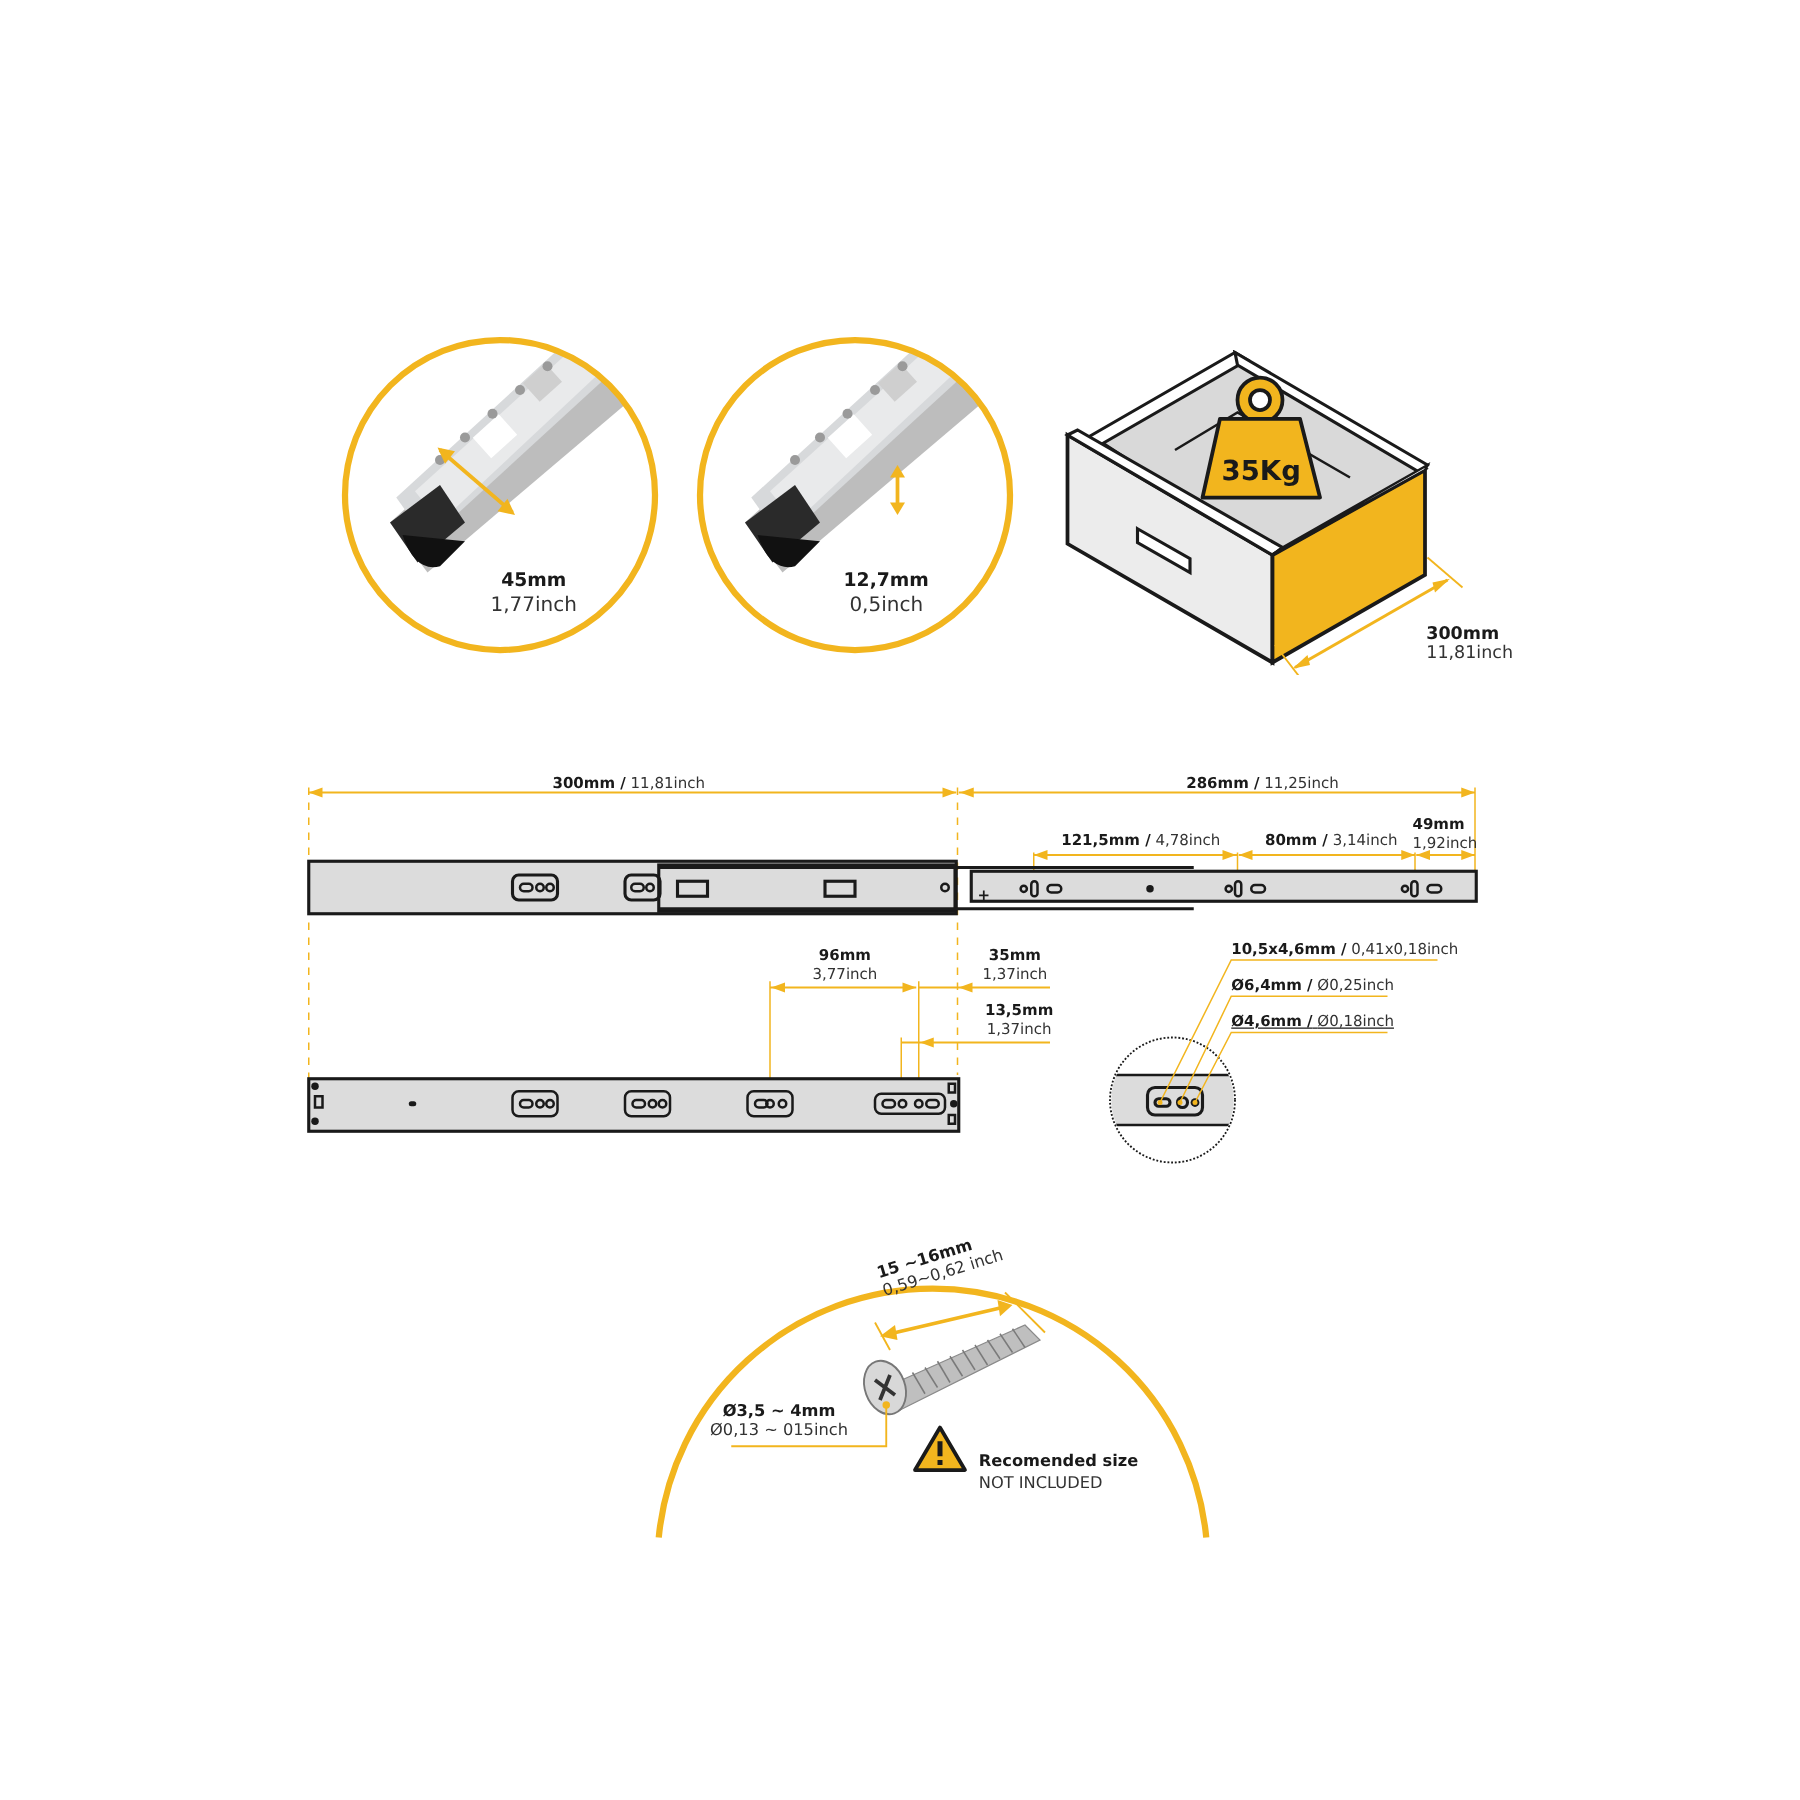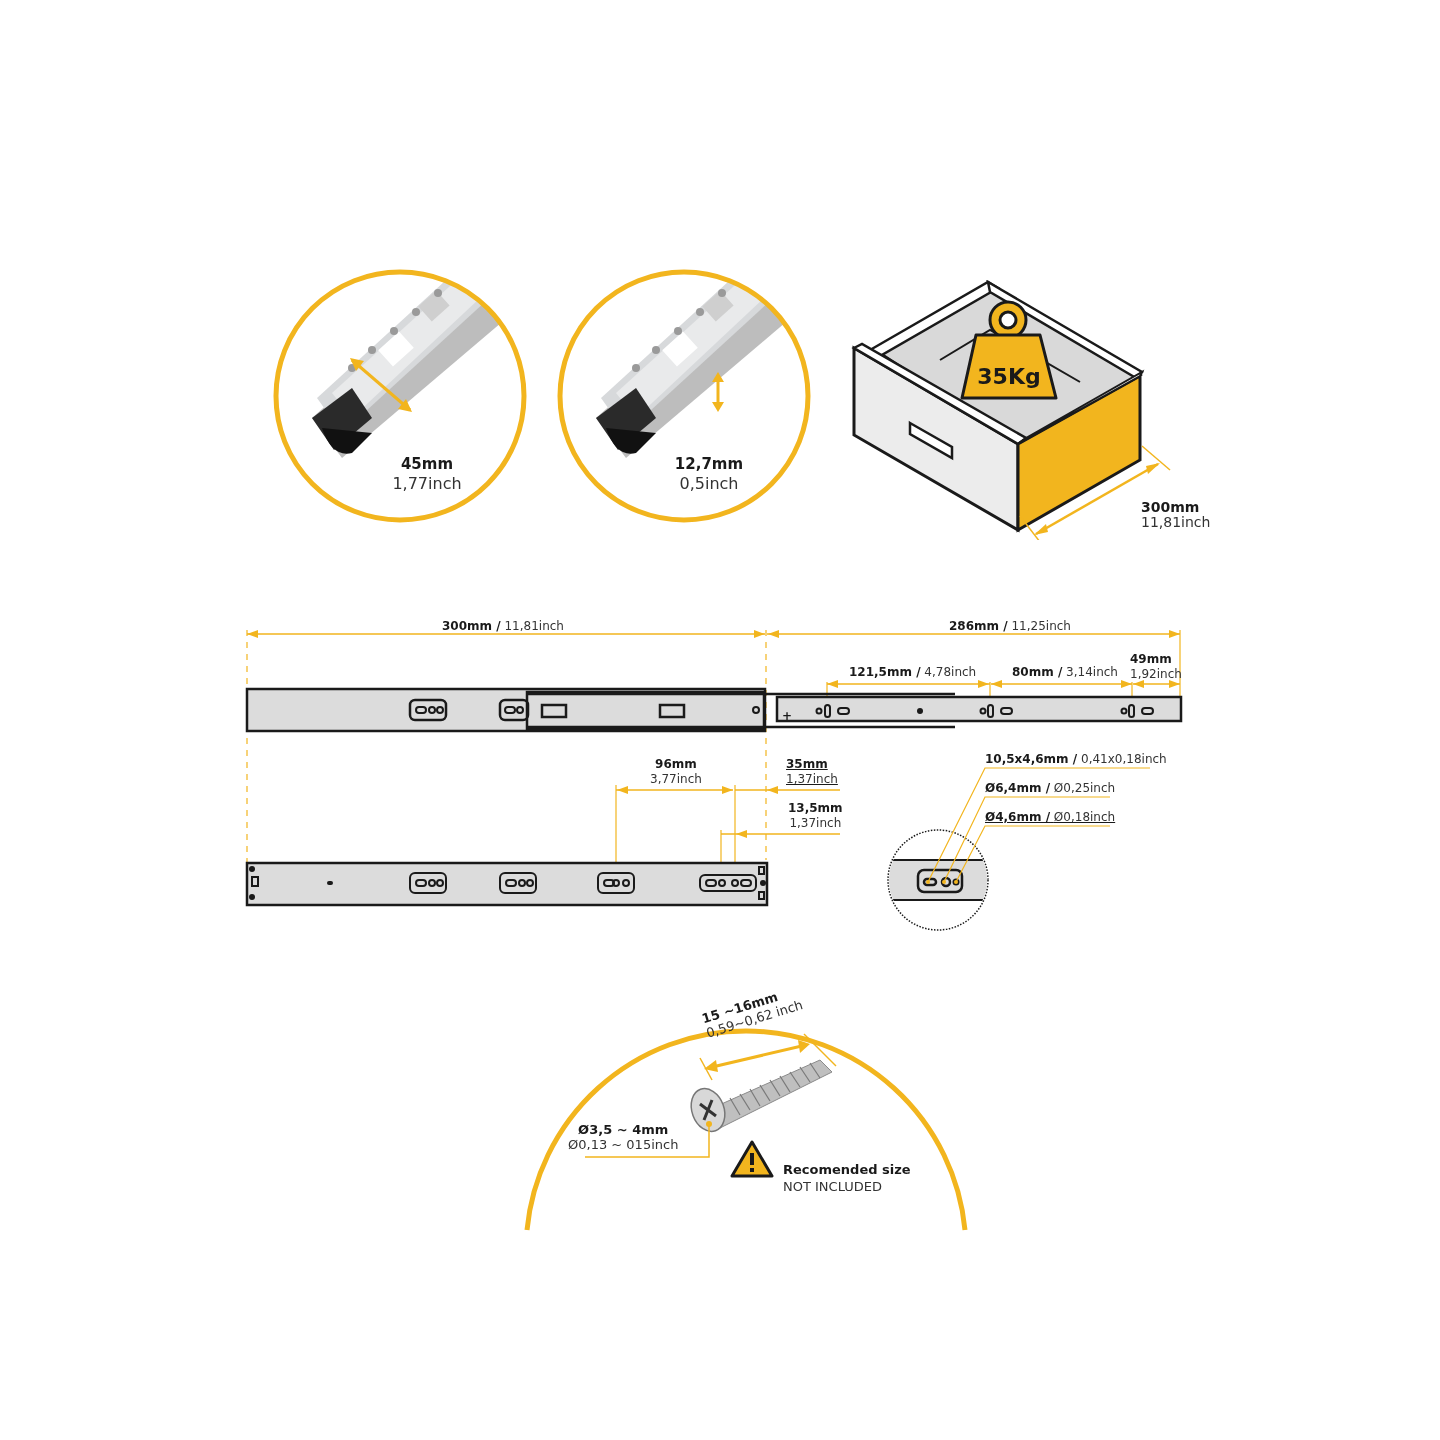--- a/index.html
+++ b/index.html
@@ -293,21 +293,21 @@
 <div class="lbl" style="left:1012px;top:665px;">
   <b>80mm /</b> <span class="thin">3,14inch</span>
 </div>
 <div class="lbl" style="left:1130px;top:652px;">
   <b>49mm</b><br><span class="thin">1,92inch</span>
 </div>
 
 <div class="lbl" style="left:650px;top:757px;text-align:center;">
   <b>96mm</b><br><span class="thin">3,77inch</span>
 </div>
-<div class="lbl" style="left:786px;top:757px;text-align:left;text-decoration:underline;">
+<div class="lbl" style="left:786px;top:757px;text-align:center;">
   <b>35mm</b><br><span class="thin">1,37inch</span>
 </div>
 <div class="lbl" style="left:788px;top:801px;text-align:center;">
   <b>13,5mm</b><br><span class="thin">1,37inch</span>
 </div>
 
 <div class="lbl" style="left:985px;top:752px;">
   <b>10,5x4,6mm /</b> <span class="thin">0,41x0,18inch</span>
 </div>
 <div class="lbl" style="left:985px;top:781px;">

